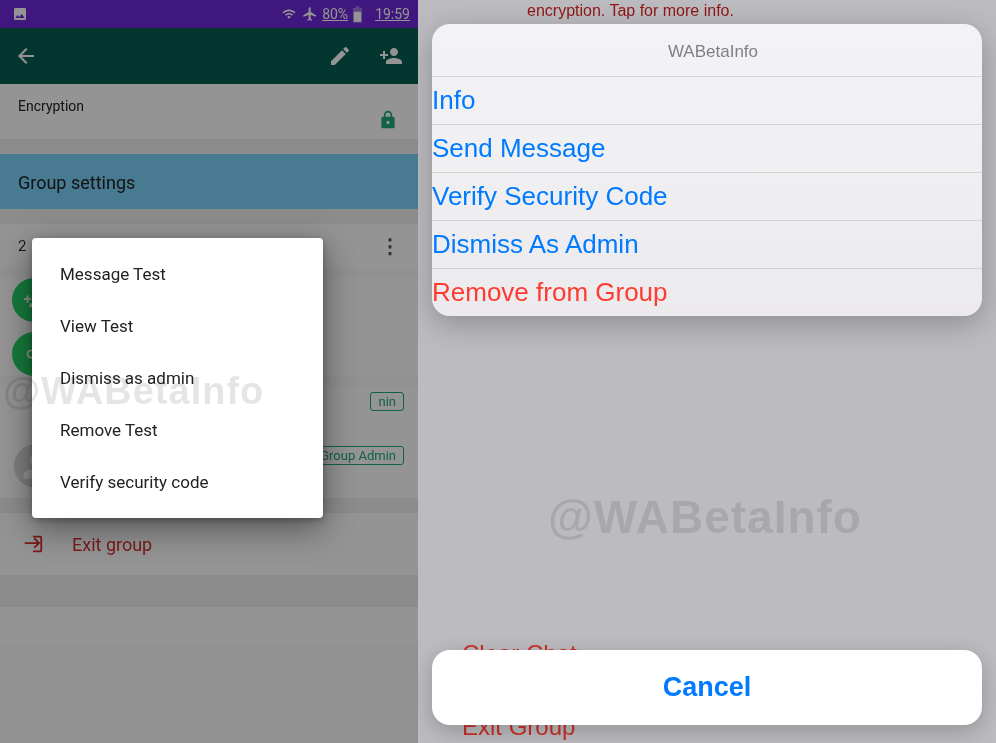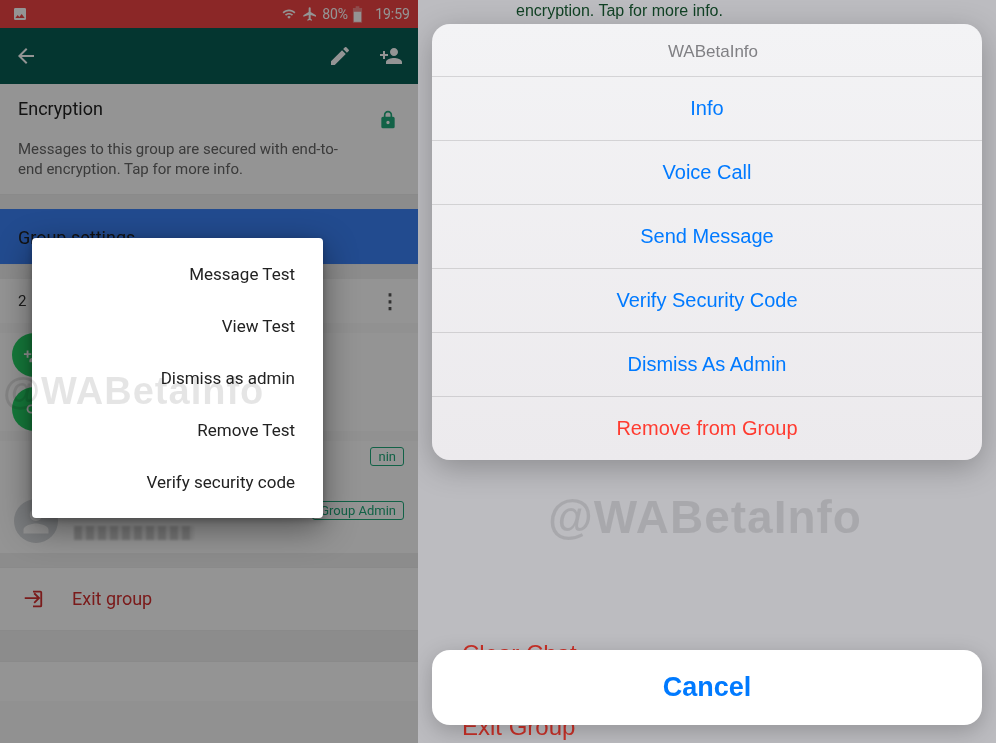--- a/index.html
+++ b/index.html
@@ -20,49 +20,50 @@
     overflow: hidden;
   }
   .android .dim {
     position: absolute; inset:0;
     background: rgba(0,0,0,0.42);
     z-index: 5;
     pointer-events: none;
   }
   .statusbar-a {
     height: 28px;
-    background: #ef4444;
+    background: #6d28d9;
     color: #fff;
     display: flex;
     align-items: center;
     font-size: 14px;
     padding: 0 8px;
+    text-decoration: underline;
   }
   .statusbar-a .spacer { flex:1; }
   .statusbar-a .ico { margin-left: 4px; display:inline-flex; align-items:center;}
   .appbar-a {
     height: 56px;
     background: #075e54;
     display: flex;
     align-items: center;
     padding: 0 14px;
     color: #fff;
   }
   .appbar-a .sp { flex:1; }
   .appbar-a .aicon { margin-left: 26px; }
   .section-a {
     background:#fff;
     padding: 14px 18px 14px 18px;
     border-bottom: 1px solid #eee;
     position: relative;
   }
-  .enc-title { font-size:18px; color:#222; margin-bottom:20px;}
+  .enc-title { font-size:14px; color:#222; margin-bottom:11px;}
   .enc-sub { font-size:15px; color:#666; line-height:1.35; padding-right:40px;}
   .lock-ic { position:absolute; right:20px; top:24px; color:#1fa97a;}
-  .grp-settings { background:#3b82f6; padding:18px 18px 16px; font-size:18px; color:#222; border-bottom:1px solid #eee;}
+  .grp-settings { background:#7dd3fc; padding:18px 18px 16px; font-size:18px; color:#222; border-bottom:1px solid #eee;}
   .partrow { background:#fff; padding:10px 18px; font-size:15px; color:#333; display:flex; align-items:center; justify-content:space-between;}
   .dots3 { color:#555; font-size:20px; font-weight:bold;}
   .circle-g { width:44px; height:44px; border-radius:50%; background:#25d366; margin:10px 0 10px 12px; display:flex; align-items:center; justify-content:center; color:#fff;}
   .mem-row { background:#fff; display:flex; align-items:center; padding:10px 14px; position:relative;}
   .ava { width:44px; height:44px; border-radius:50%; background:#d6d9dc; display:flex; align-items:center; justify-content:center; color:#fff;}
   .mem-name { font-size:17px; color:#222; margin-left:16px;}
   .badge-admin { position:absolute; right:14px; top:12px; border:1px solid #1fa97a; color:#1fa97a; font-size:13px; padding:1px 7px; border-radius:3px; background:#fff;}
   .blurline { margin-left:16px; margin-top:4px; width:120px; height:14px; background:repeating-linear-gradient(90deg,#ccc,#ccc 8px,#eee 8px,#eee 12px); filter: blur(1.2px);}
   .gap { height:14px; background:#f2f2f2;}
   .exit-row { background:#fff; display:flex; align-items:center; padding:20px 22px; color:#d32f2f; font-size:18px; border-top:1px solid #eee; border-bottom:1px solid #eee;}
@@ -70,58 +71,57 @@
   
   .popup-a {
     position:absolute;
     top:238px; left:32px;
     width:291px;
     background:#fff;
     border-radius:4px;
     box-shadow: 0 10px 34px rgba(0,0,0,0.45), 0 2px 6px rgba(0,0,0,0.25);
     z-index:10;
     padding: 10px 0;
-    text-align: right;
   }
   .popup-a .mi { padding: 16px 28px; font-size:17px; color:#222; cursor:pointer;}
   .wm-a {
     position:absolute; top:370px; left:3px;
     font-size:38px; font-weight:600; letter-spacing:1px;
     color:rgba(0,0,0,0.10);
     font-family: Arial, sans-serif;
     z-index: 20; pointer-events:none; white-space:nowrap;
   }
   
   .ios {
     width: 578px;
     height: 743px;
     position: relative;
     background: #f7f7f7;
     overflow: hidden;
     font-family: -apple-system, "Helvetica Neue", Arial, sans-serif;
   }
   .ios-bg { position:absolute; inset:0; background:#efeff4; z-index:0; }
-  .ios .enc-text { position:absolute; top:0; left:4px; right:0; padding:2px 20px 8px 94px; font-size:16px; color:#14532d; z-index:0;}
+  .ios .enc-text { position:absolute; top:0; left:15px; right:0; padding:2px 20px 8px 94px; font-size:16px; color:#b91c1c; z-index:0;}
   .ios .clearchat { position:absolute; left:44px; top:640px; color:#ff3b30; font-size:24px; z-index:0;}
   .ios .exitgroup { position:absolute; left:44px; bottom:2px; color:#ff3b30; font-size:24px; z-index:0;}
   .ios .scrim { position:absolute; inset:0; background:rgba(10,10,10,0.22); z-index:1;}
   .sheet {
     position:absolute; left:14px; right:14px; top:24px;
     background:linear-gradient(#f3f3f5,#eceaed);
     border-radius:18px;
     z-index:5;
     box-shadow: 0 8px 30px rgba(0,0,0,0.25);
     overflow:hidden;
   }
   .sheet .title { text-align:center; font-size:17px; color:#808084; padding:18px 0 14px;margin-left:12px;}
   .sheet .opt {
-    text-align:center;
-    font-size:20px;
+    text-align:left;
+    font-size:26px;
     color:#007aff;
-    padding:20px 0;
+    padding:8px 0;
     border-top:1px solid rgba(0,0,0,0.12);
     cursor:pointer;
   }
   .sheet .opt.destructive { color:#ff3b30;}
   .cancel-btn {
     position:absolute; left:14px; right:14px; top:650px;
     background:#fff; border-radius:18px;
     text-align:center; font-size:27px; font-weight:600; color:#007aff;
     padding:22px 0;
     z-index:5;
@@ -183,21 +183,20 @@
     </span>
     <span class="aicon">
       <svg width="26" height="24" viewBox="0 0 24 24" fill="#fff">
           <path d="M15 12c2.21 0 4-1.79 4-4s-1.79-4-4-4-4 1.79-4 4 1.79 4 4 4zm-9-2V7H4v3H1v2h3v3h2v-3h3v-2H6zm9 4c-2.67 0-8 1.34-8 4v2h16v-2c0-2.66-5.33-4-8-4z"></path>
         </svg>
     </span>
   </div>
 
   <div class="section-a">
     <div class="enc-title">Encryption</div>
-    <div class="enc-sub">Messages to this group are secured with end-to-end encryption. Tap for more info.</div>
     <span class="lock-ic">
       <svg width="20" height="24" viewBox="0 0 24 24" fill="#1fa97a">
           <path d="M18 8h-1V6a5 5 0 0 0-10 0v2H6a2 2 0 0 0-2 2v10a2 2 0 0 0 2 2h12a2 2 0 0 0 2-2V10a2 2 0 0 0-2-2zm-6 9a2 2 0 1 1 0-4 2 2 0 0 1 0 4zM9 8V6a3 3 0 0 1 6 0v2H9z"></path>
         </svg>
     </span>
   </div>
 
   <div class="gap"></div>
 
   <div class="grp-settings">Group settings</div>
@@ -270,21 +269,20 @@
   <div class="ios-bg"></div>
   <div class="enc-text">encryption. Tap for more info.</div>
   <div class="clearchat">Clear Chat</div>
   <div class="exitgroup">Exit Group</div>
 
   <div class="scrim"></div>
 
   <div class="sheet">
     <div class="title">WABetaInfo</div>
     <div class="opt">Info</div>
-    <div class="opt">Voice Call</div>
     <div class="opt">Send Message</div>
     <div class="opt">Verify Security Code</div>
     <div class="opt">Dismiss As Admin</div>
     <div class="opt destructive">Remove from Group</div>
   </div>
 
   <div class="cancel-btn">Cancel</div>
 
   <div class="wm-i">@WABetaInfo</div>
 </div>

